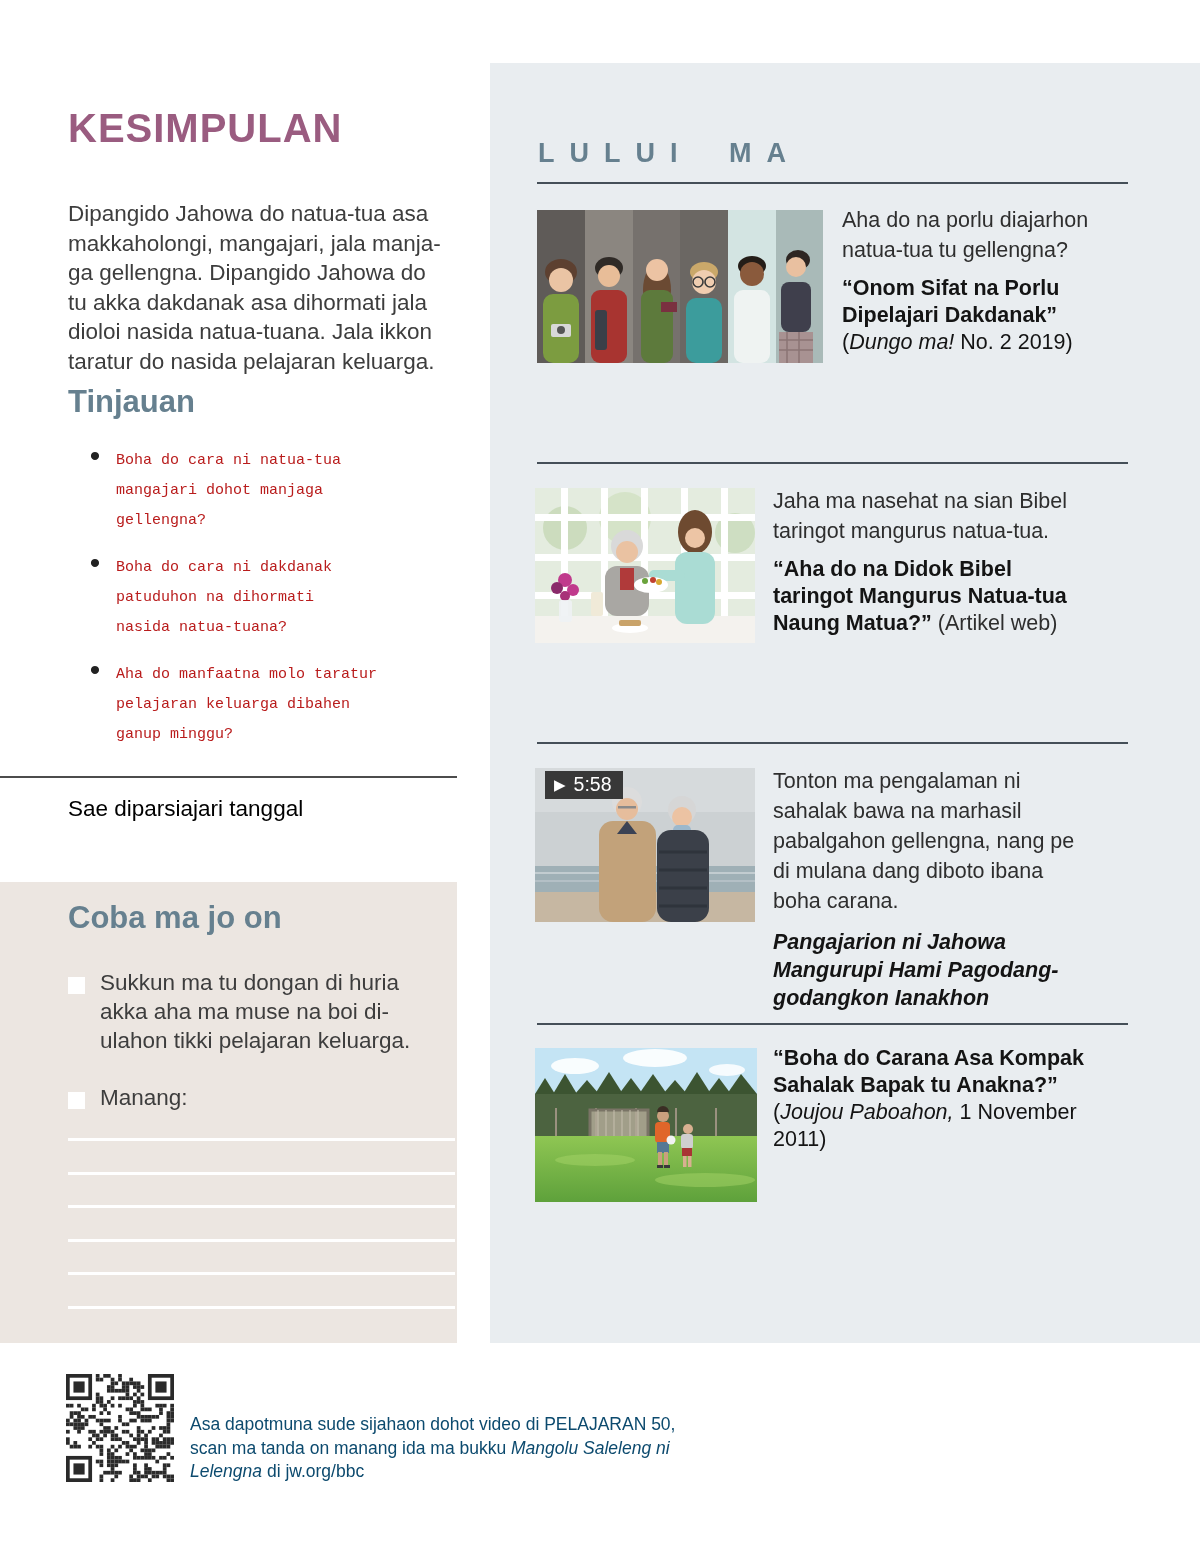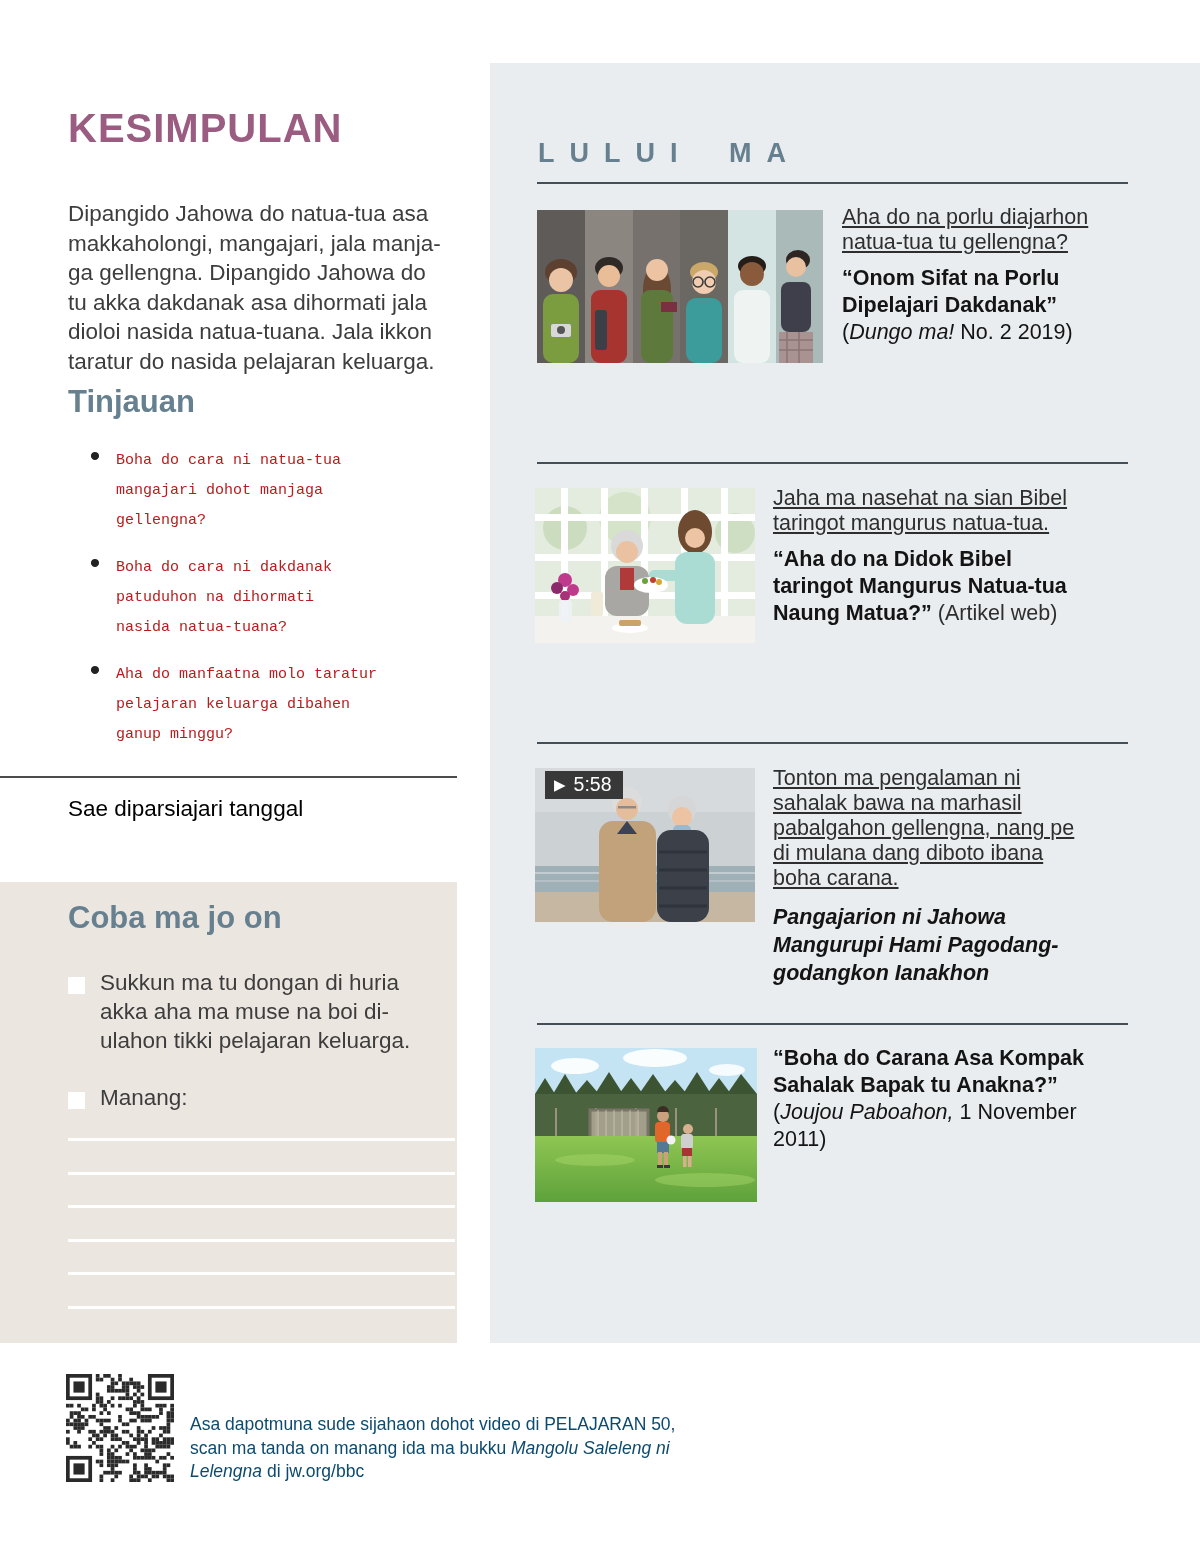--- a/index.html
+++ b/index.html
@@ -48,21 +48,21 @@
   #img2{left:45px;top:425px;width:220px;height:155px;}
   #img3{left:45px;top:705px;width:220px;height:154px;}
   #img4{left:45px;top:985px;width:222px;height:154px;}
   .thumb svg{display:block;}
 
   .itxt{position:absolute;width:360px;font-size:21.5px;color:#2e2e2e;}
   #txt1{left:352px;top:142px;width:300px;}
   #txt2{left:283px;top:423px;}
   #txt3{left:283px;top:703px;}
   #txt4{left:283px;top:982px;}
-  .q{line-height:25px;margin-bottom:10px;text-decoration:underline;}
+  .q{line-height:30px;margin-bottom:10px;}
   .t{line-height:27px;font-weight:700;color:#141414;}
   .t .reg{font-weight:400;color:#2e2e2e;}
   .src{line-height:27px;color:#141414;}
   .src .ital{font-weight:400;}
   .src .rom{font-weight:400;color:#141414;}
   .vt{line-height:28px;font-weight:700;font-style:italic;color:#141414;margin-top:12px;}
 
   #badge{position:absolute;left:10px;top:3px;background:#383838;color:#fff;display:flex;
          align-items:center;gap:8px;padding:2px 11px 3px 9px;font-size:19.5px;}
   #badge .play{font-size:15px;line-height:1;}

